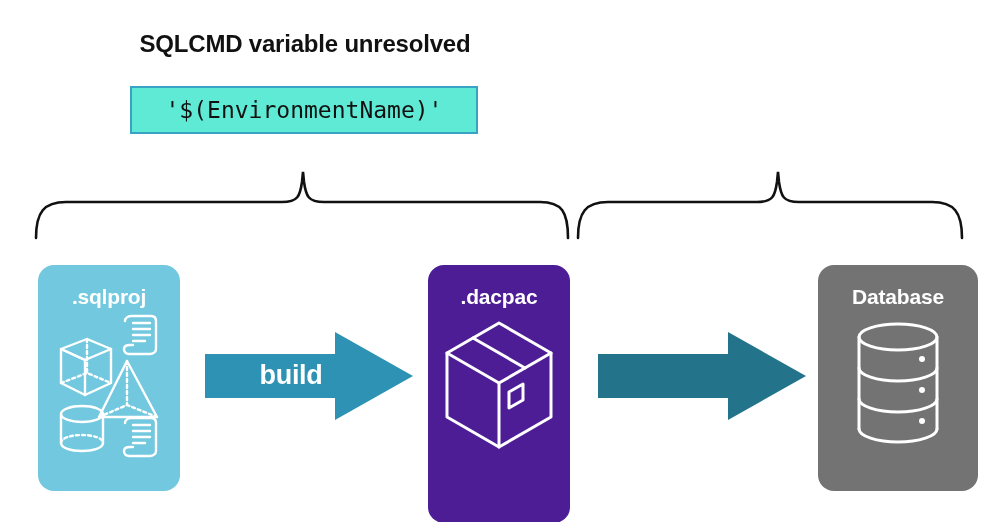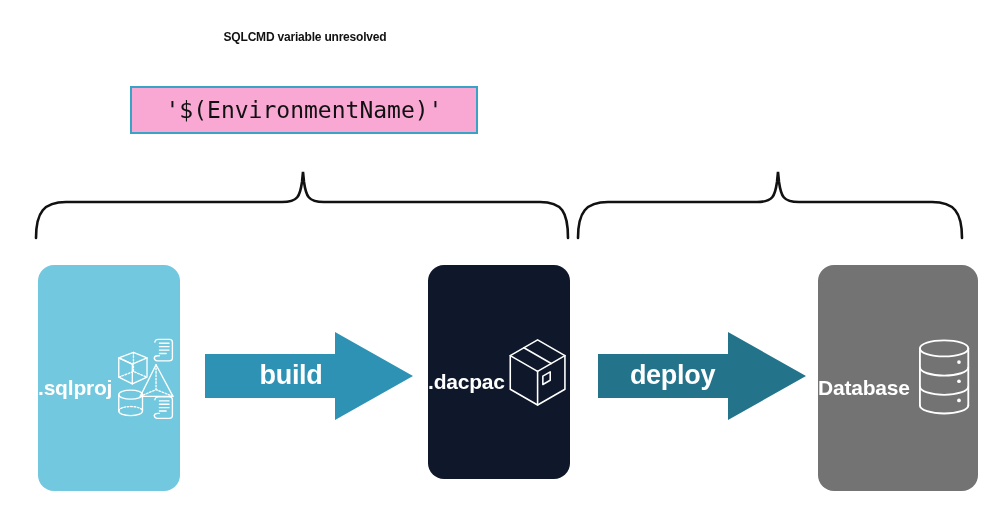--- a/index.html
+++ b/index.html
@@ -11,65 +11,65 @@
     width: 1000px; height: 522px;
     position: relative;
     overflow: hidden;
     font-family: "Liberation Sans", sans-serif;
   }
   #stage { position: absolute; inset: 0; }
 
   .title {
     position: absolute;
     font-weight: bold;
-    font-size: 12px;
+    font-size: 24px;
     color: #111111;
     letter-spacing: -0.2px;
     white-space: nowrap;
     text-align: center;
   }
   #title-left  { left: 118px; top: 30px; width: 374px; }
   #title-right { left: 635px; top: 30px; width: 264px; }
 
   .code-box {
     position: absolute;
     border: 2px solid #38a3c4;
-    background: #f9a8d4;
+    background: #5eead4;
     display: flex;
     align-items: center;
     justify-content: center;
     font-family: "DejaVu Sans Mono", monospace;
     font-size: 23px;
     color: #111111;
     white-space: nowrap;
   }
   #code-left  { left: 130px; top: 86px; width: 348px; height: 48px; }
   #code-right { left: 665px; top: 86px; width: 203px; height: 48px; }
 
   #braces { position: absolute; left: 0; top: 140px; width: 1000px; height: 110px; }
 
   .node {
     position: absolute;
     border-radius: 16px;
     display: flex;
-    flex-direction: row;
+    flex-direction: column;
     align-items: center;
   }
   .node-label {
     color: #ffffff;
     font-weight: bold;
     font-size: 21px;
     margin-top: 20px;
     letter-spacing: -0.2px;
     white-space: nowrap;
   }
   .node-art { margin-top: 4px; }
 
   #node-sqlproj  { left: 38px;  top: 265px; width: 142px; height: 226px; background: #72c8de; }
-  #node-dacpac   { left: 428px; top: 265px; width: 142px; height: 214px; background: #0f172a; justify-content: center; }
+  #node-dacpac   { left: 428px; top: 265px; width: 142px; height: 258px; background: #4c1d95; }
   #node-database { left: 818px; top: 265px; width: 160px; height: 226px; background: #737373; }
 
   .arrow { position: absolute; }
   .arrow-label {
     position: absolute;
     color: #ffffff;
     font-weight: bold;
     font-size: 27px;
     letter-spacing: -0.3px;
     white-space: nowrap;
@@ -179,15 +179,14 @@
   </div>
 
   <svg class="arrow" id="arrow-build" viewBox="0 0 208 92">
     <path d="M 0 24 L 130 24 L 130 2 L 208 46 L 130 90 L 130 68 L 0 68 Z" fill="#2d92b4"></path>
   </svg>
   <div class="arrow-label" id="label-build">build</div>
 
   <svg class="arrow" id="arrow-deploy" viewBox="0 0 208 92">
     <path d="M 0 24 L 130 24 L 130 2 L 208 46 L 130 90 L 130 68 L 0 68 Z" fill="#23748b"></path>
   </svg>
-  <div class="arrow-label" id="label-deploy">deploy</div>
 
 </div>
 
 </body></html>

